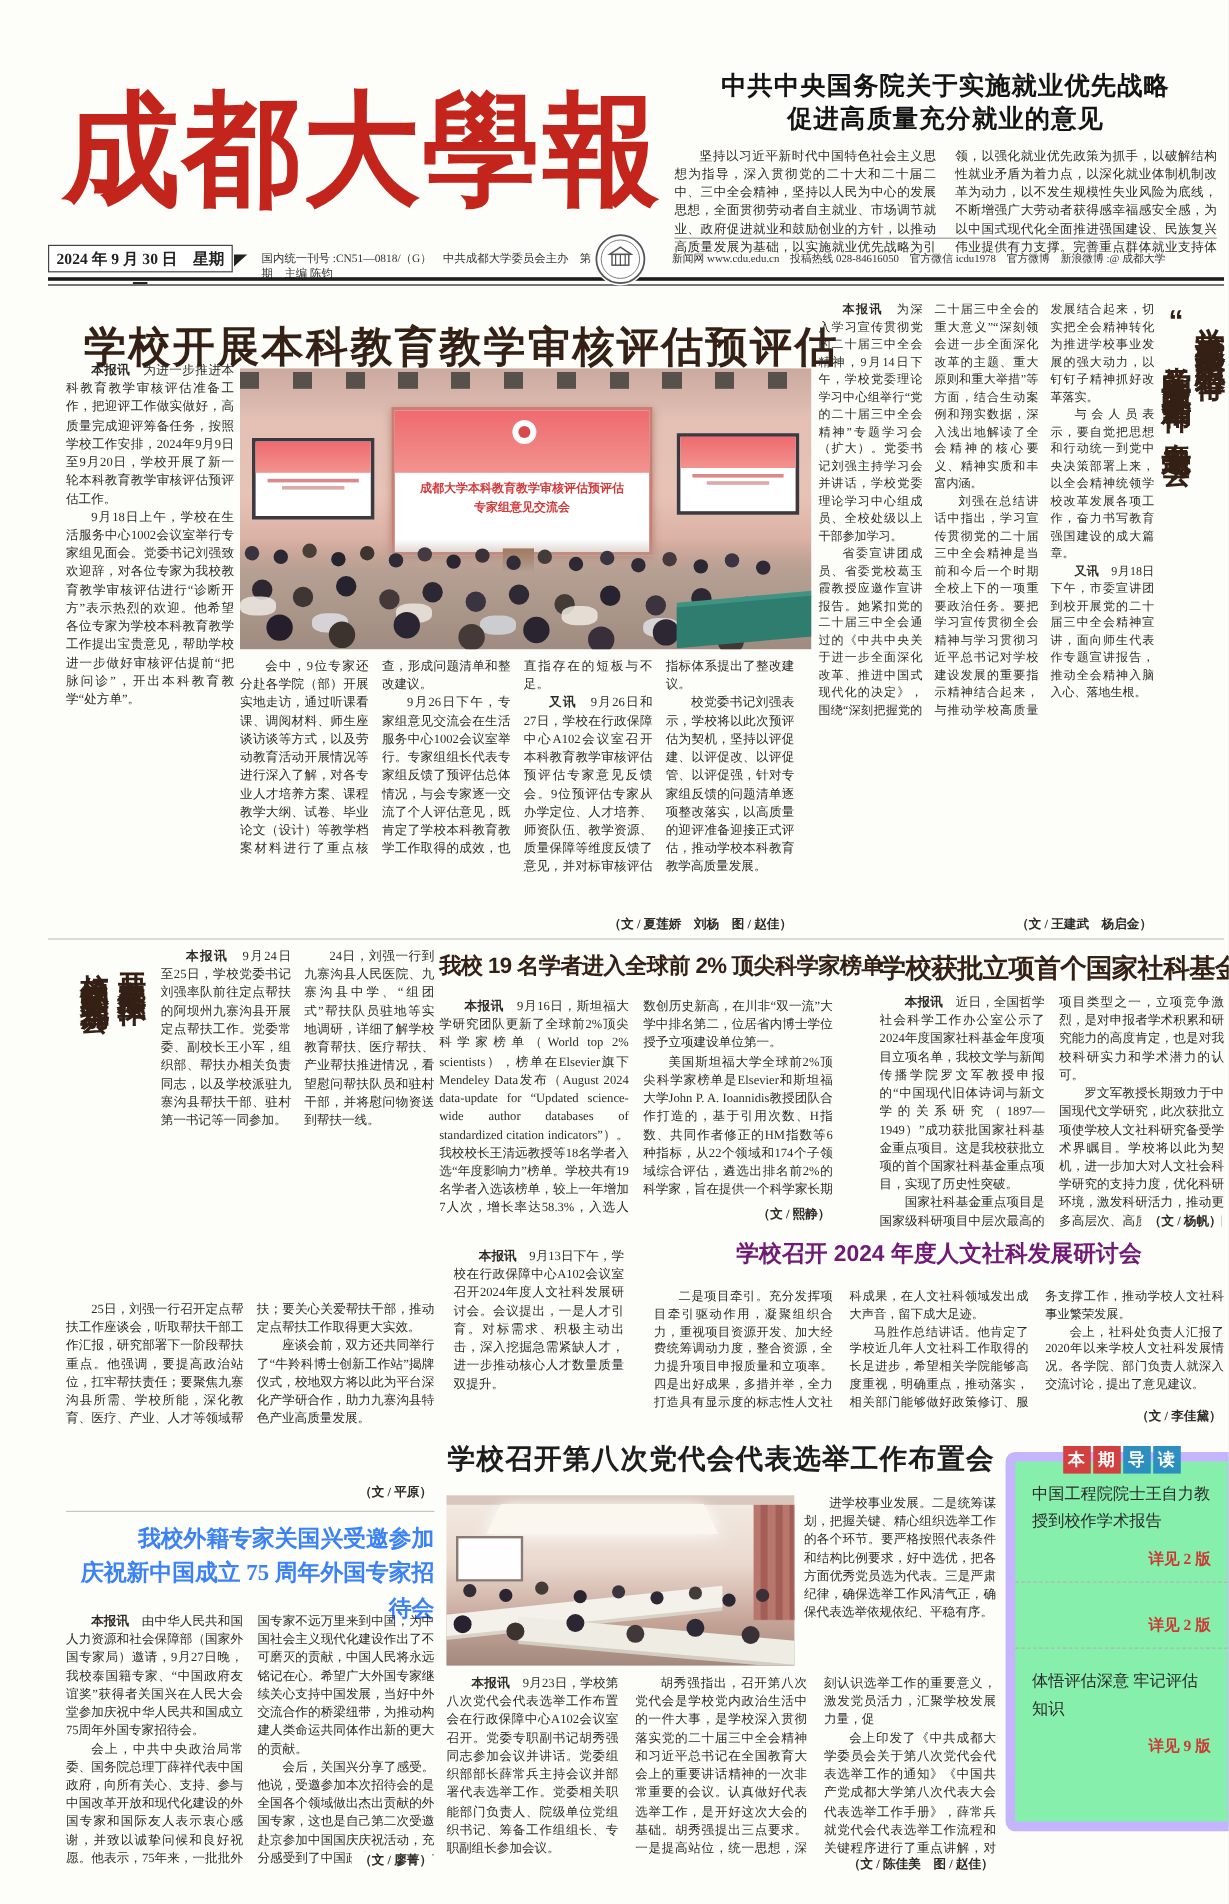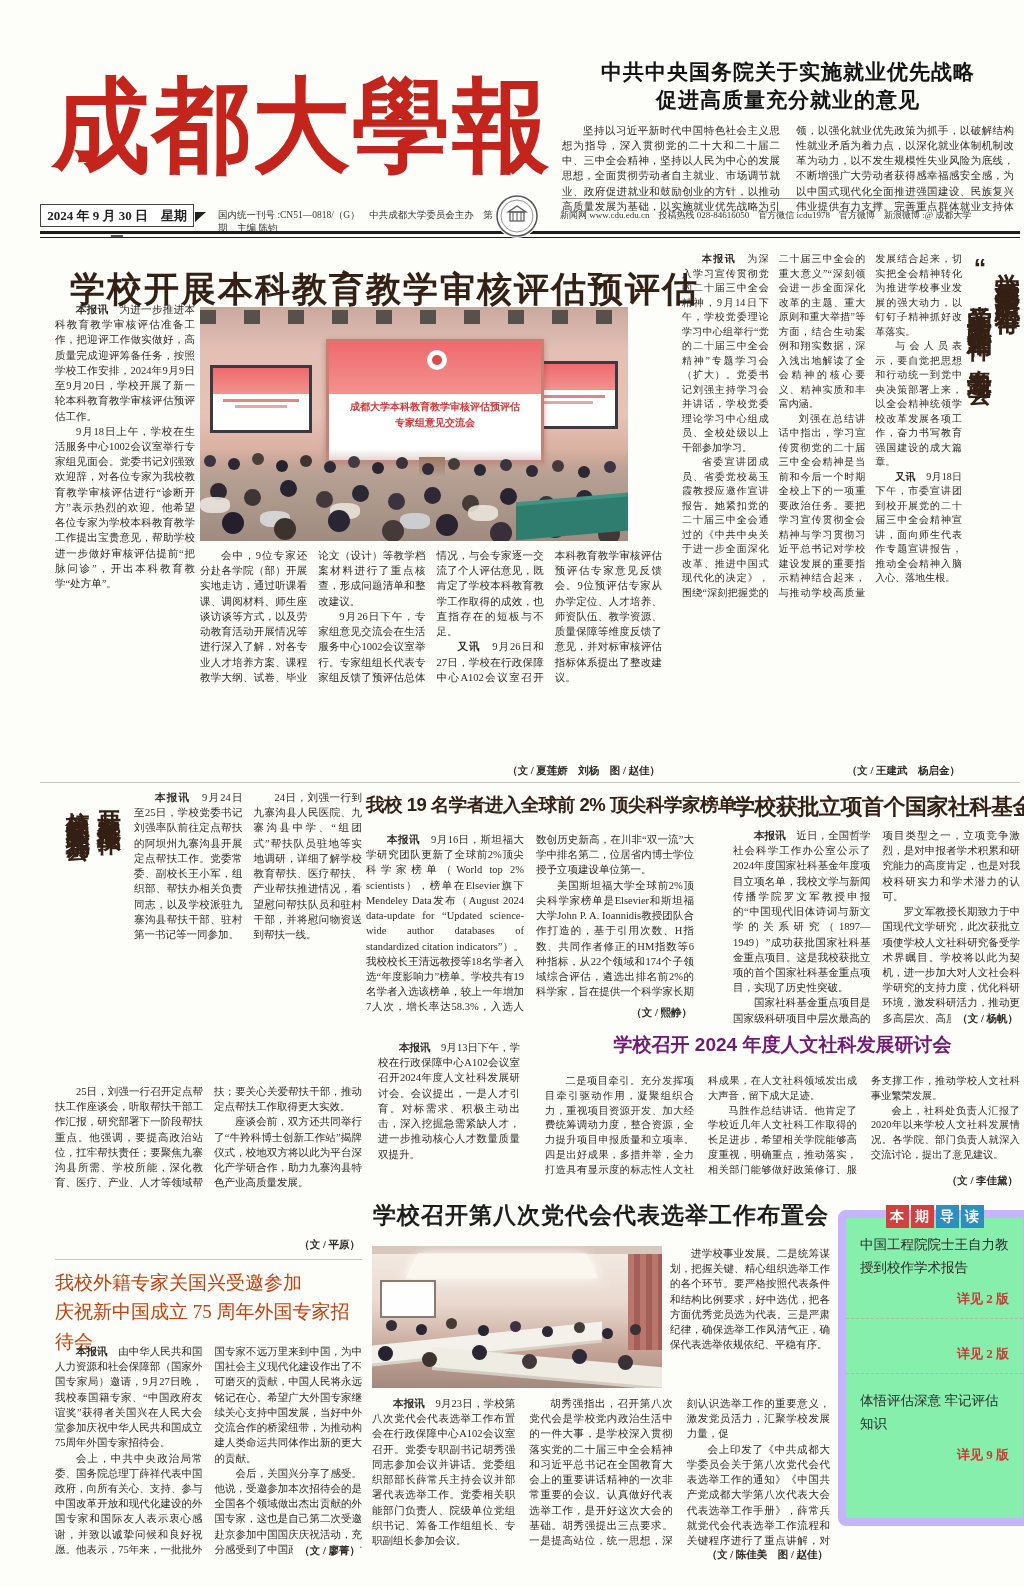--- a/index.html
+++ b/index.html
@@ -30,21 +30,21 @@
   
   #main-head{position:absolute;left:70px;top:266px;width:600px;height:44px;
              font-family:"Liberation Sans",sans-serif;font-weight:900;color:#342014;
              font-size:35px;text-align:center;letter-spacing:2px;white-space:nowrap;}
   #main-left{position:absolute;left:55px;top:302px;width:140px;height:476px;overflow:hidden;}
   #main-bottom{position:absolute;left:200px;top:548px;width:462px;height:230px;
                column-count:4;column-gap:11px;overflow:hidden;}
   .colbox{position:relative;}
   .byline-abs{position:absolute;right:2px;bottom:0;background:#fdfdfa;font-weight:bold;font-size:10.5px;padding-left:6px;}
   
-  #photo1{position:absolute;left:200px;top:307px;width:428px;height:234px;overflow:hidden;
+  #photo1{position:absolute;left:200px;top:307px;width:476px;height:234px;overflow:hidden;
           background:linear-gradient(#caa99f 0%,#e3bfb4 18%,#e7c3b6 45%,#d4a89a 70%,#b99386 100%);}
   #p1-truss{position:absolute;left:0;top:3px;width:100%;height:14px;
             background:repeating-linear-gradient(90deg,#57504b 0 16px,rgba(0,0,0,0) 16px 44px);}
   #p1-screen{position:absolute;left:126px;top:32px;width:212px;height:118px;background:#fff;
              border:3px solid #c97f74;box-shadow:0 2px 6px rgba(90,40,30,.35);}
   #p1-screen .red{height:52px;background:linear-gradient(#ef6a6e,#f2938f);position:relative;}
   #p1-screen .logo{position:absolute;left:50%;top:8px;width:16px;height:16px;margin-left:-8px;
                    background:#fff;border-radius:50%;border:2px solid #fff;}
   #p1-screen .logo:after{content:"";position:absolute;left:3px;top:3px;width:10px;height:10px;border-radius:50%;background:#d84b4b;}
   #p1-screen .l1{color:#d23c3c;font-weight:bold;font-size:10px;text-align:center;margin-top:6px;
@@ -107,21 +107,21 @@
              column-count:2;column-gap:12px;overflow:hidden;}
   #hum-col1{position:absolute;left:378px;top:1040px;width:142px;height:152px;overflow:hidden;}
   #hum-head{position:absolute;left:545px;top:1032px;width:475px;height:34px;
             font-family:"Liberation Sans",sans-serif;font-weight:900;color:#701a75;
             font-size:19px;text-align:center;letter-spacing:0;white-space:nowrap;}
   #hum-body{position:absolute;left:545px;top:1074px;width:475px;height:114px;
             column-count:3;column-gap:14px;overflow:hidden;font-size:10.2px;}
   
   #rule-left{position:absolute;left:55px;top:1259px;width:307px;height:1px;background:#c9c6c0;}
   #expert-head{position:absolute;left:55px;top:1268px;width:307px;height:64px;
-               font-weight:normal;color:#c2410c;font-size:19px;line-height:1.55;text-align:left;}
+               font-weight:bold;color:#3b82f6;font-size:19px;line-height:1.55;text-align:right;}
   #expert-body{position:absolute;left:55px;top:1344px;width:307px;height:214px;
                column-count:2;column-gap:12px;overflow:hidden;}
   #cong-head{position:absolute;left:372px;top:1200px;width:458px;height:36px;
              font-weight:bold;color:#1d1d1d;font-size:23px;text-align:center;letter-spacing:1px;white-space:nowrap;}
   #photo2{position:absolute;left:372px;top:1246px;width:290px;height:142px;overflow:hidden;
           background:linear-gradient(#f3ece4 0%,#ead9cf 40%,#c4a396 75%,#a2897e 100%);}
   #p2-ceilingbar{position:absolute;left:0;top:0;width:100%;height:8px;background:#d8c7bc;}
   #p2-light{position:absolute;left:40px;top:6px;width:180px;height:26px;background:#fbf7ef;
             box-shadow:0 0 14px #fff;transform:perspective(60px) rotateX(18deg);}
   #p2-curtain{position:absolute;right:0;top:8px;width:34px;height:96px;
@@ -222,20 +222,21 @@
     <div id="p1-shirts" class="heads"></div>
     <div id="p1-heads3" class="heads"></div>
     <div id="p1-table"></div>
   </div>
 
   <div id="main-bottom" class="bt colbox">
     <div>
         <p>会中，9位专家还分赴各学院（部）开展实地走访，通过听课看课、调阅材料、师生座谈访谈等方式，以及劳动教育活动开展情况等进行深入了解，对各专业人才培养方案、课程教学大纲、试卷、毕业论文（设计）等教学档案材料进行了重点核查，形成问题清单和整改建议。</p>
         <p>9月26日下午，专家组意见交流会在生活服务中心1002会议室举行。专家组组长代表专家组反馈了预评估总体情况，与会专家逐一交流了个人评估意见，既肯定了学校本科教育教学工作取得的成效，也直指存在的短板与不足。</p>
         <p><b>又讯　</b>9月26日和27日，学校在行政保障中心A102会议室召开本科教育教学审核评估预评估专家意见反馈会。9位预评估专家从办学定位、人才培养、师资队伍、教学资源、质量保障等维度反馈了意见，并对标审核评估指标体系提出了整改建议。</p>
+        <p>校党委书记刘强表示，学校将以此次预评估为契机，坚持以评促建、以评促改、以评促管、以评促强，针对专家组反馈的问题清单逐项整改落实，以高质量的迎评准备迎接正式评估，推动学校本科教育教学高质量发展。</p>
       </div>
     <div class="byline-abs">（文 / 夏莲娇　刘杨　图 / 赵佳）</div>
   </div>
 
   <div id="theory-body" class="bt colbox">
     <div>
         <p><b>本报讯　</b>为深入学习宣传贯彻党的二十届三中全会精神，9月14日下午，学校党委理论学习中心组举行“党的二十届三中全会精神”专题学习会（扩大）。党委书记刘强主持学习会并讲话，学校党委理论学习中心组成员、全校处级以上干部参加学习。</p>
         <p>省委宣讲团成员、省委党校葛玉霞教授应邀作宣讲报告。她紧扣党的二十届三中全会通过的《中共中央关于进一步全面深化改革、推进中国式现代化的决定》，围绕“深刻把握党的二十届三中全会的重大意义”“深刻领会进一步全面深化改革的主题、重大原则和重大举措”等方面，结合生动案例和翔实数据，深入浅出地解读了全会精神的核心要义、精神实质和丰富内涵。</p>
         <p>刘强在总结讲话中指出，学习宣传贯彻党的二十届三中全会精神是当前和今后一个时期全校上下的一项重要政治任务。要把学习宣传贯彻全会精神与学习贯彻习近平总书记对学校建设发展的重要指示精神结合起来，与推动学校高质量发展结合起来，切实把全会精神转化为推进学校事业发展的强大动力，以钉钉子精神抓好改革落实。</p>
         <p>与会人员表示，要自觉把思想和行动统一到党中央决策部署上来，以全会精神统领学校改革发展各项工作，奋力书写教育强国建设的成大篇章。</p>

